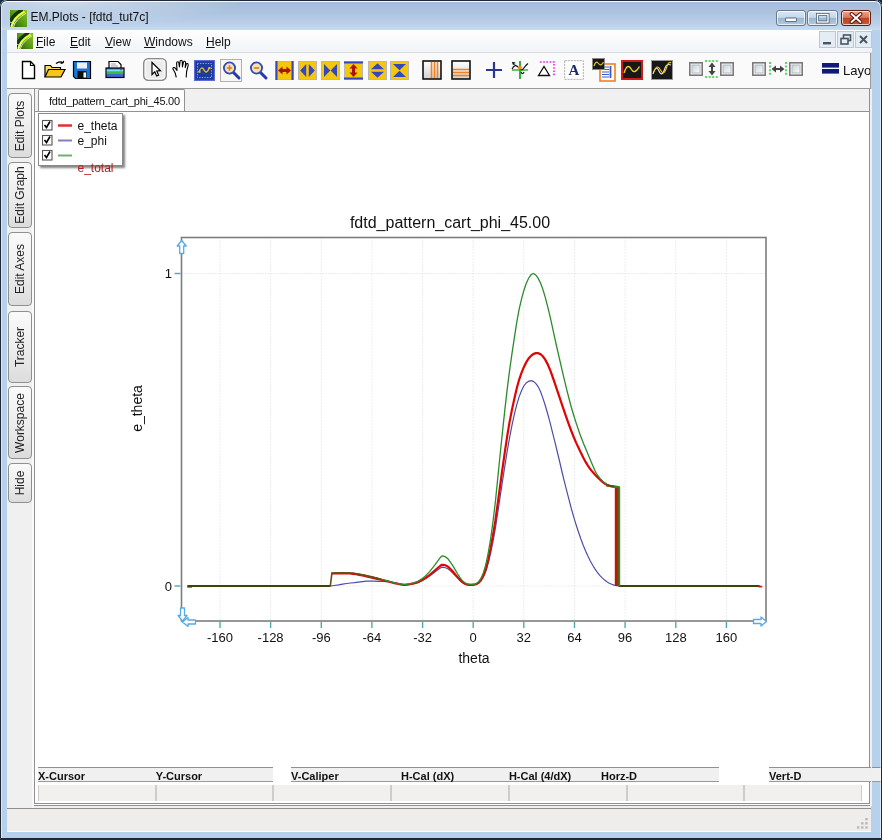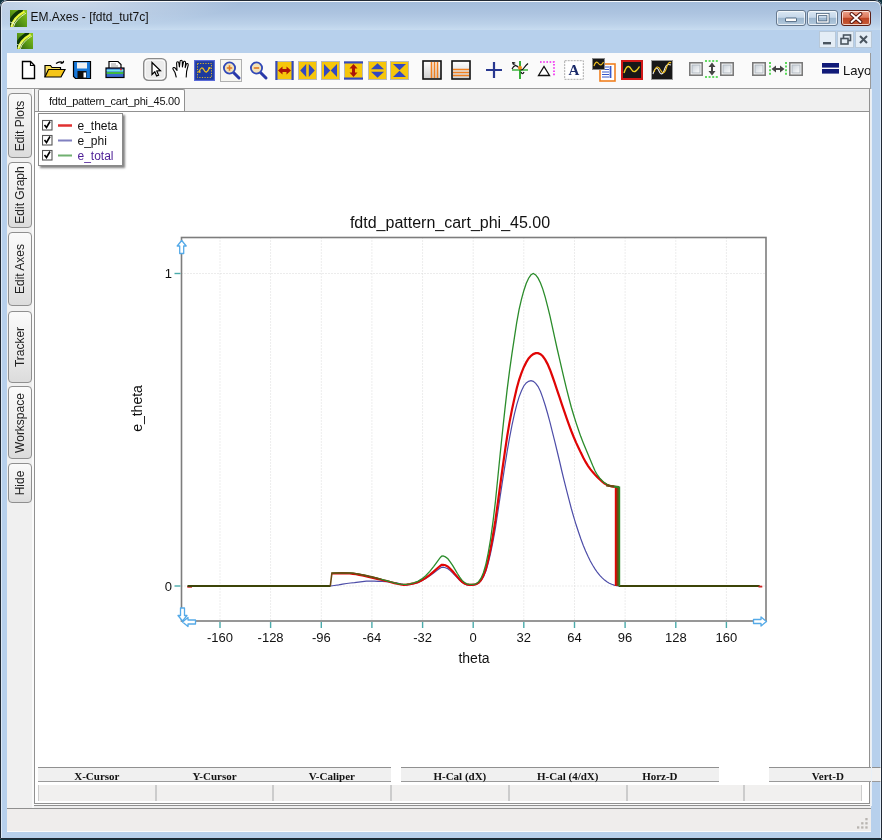--- a/index.html
+++ b/index.html
@@ -48,38 +48,45 @@
 #content { position:absolute; left:0px; top:22px; width:834px; height:693px;
   background:#fff; border-top:1px solid #919191; border-bottom:1px solid #919191; }
 
 #legend { position:absolute; left:2.5px; top:1px; width:85px; height:53px;
   background:#fff; border:1px solid #8a8a8a; box-shadow:2px 2px 2px rgba(90,90,90,.75); }
 .legrow { position:absolute; left:3px; height:13px; }
 
 #ctable { position:absolute; left:3px; top:655px; width:824px; height:37px; font-size:11px; }
 .chead { position:absolute; top:0; height:15px; background:#f0f0f0;
   border-top:1px solid #909090; border-bottom:1px solid #9a9a9a;
-  font-weight:bold; text-align:center; padding-top:2px; color:#111;font-family:Liberation Serif, serif; }
+  font-weight:bold; padding-top:2px; color:#111; }
 .ccell { position:absolute; top:18px; height:16px; background:#f1f0ef; border-right:1px solid #cccccc; border-left:1px solid #cccccc; }
 
 #statusbar { position:absolute; left:7px; top:808px; width:864px; height:24px; background:#efedec;
   border-top:1px solid #8f8f8f; border-bottom:1px solid #fbfbfb; }
 #dblborder { position:absolute; left:34px; top:804px; width:836px; height:2px; background:#fafafa; border-bottom:1px solid #8f8f8f; }
 #bluestripR { position:absolute; left:871px; top:89px; width:1px; height:717px; background:#e8f0f8; }
 #grip { position:absolute; right:2px; bottom:1px; width:12px; height:12px; }
 </style>
 </head>
 <body>
 <div id="win">
 <div id="winborder"></div>
   <div id="titlebar"></div>
-  <div id="titletext">EM.Axes - [fdtd_tut7c]</div>
+  <div id="titletext">EM.Plots - [fdtd_tut7c]</div>
   <div class="capbtn" id="btnmin"></div>
   <div class="capbtn" id="btnmax"></div>
   <div class="capbtn" id="btnclose"></div>
+  <div id="menurow">
+    <span class="menuitem" style="left:29px"><u>F</u>ile</span>
+    <span class="menuitem" style="left:63px"><u>E</u>dit</span>
+    <span class="menuitem" style="left:98px"><u>V</u>iew</span>
+    <span class="menuitem" style="left:137px"><u>W</u>indows</span>
+    <span class="menuitem" style="left:199px"><u>H</u>elp</span>
+  </div>
   <div id="toolbar"></div>
 <svg class="abs" style="left:17.5px;top:59.0px" width="20" height="22" viewBox="0 0 20 22">
       <path d="M4.5,2.5 h8 l4,4 v13 h-12 z" fill="#fff" stroke="#000" stroke-width="1.4"></path>
       <path d="M12.5,2.5 v4 h4" fill="none" stroke="#000" stroke-width="1.2"></path>
     </svg>
 <svg class="abs" style="left:43.0px;top:59.0px" width="24" height="22" viewBox="0 0 24 22">
       <path d="M2,18 V6.5 h5.5 l1.5,2 h8.5 v2.5" fill="#f8df60" stroke="#000" stroke-width="1.2"></path>
       <path d="M2,18 L5.5,10.5 h16.5 L18,18 z" fill="#f5c518" stroke="#000" stroke-width="1.2"></path>
       <path d="M13,4.5 q4,-3 7,-0.5 M20,4 l0.6,-2.2 M20,4 l-2.4,0.4" fill="none" stroke="#000" stroke-width="1.2"></path>
     </svg>
@@ -423,29 +430,29 @@
                 <line x1="16" y1="6.5" x2="30" y2="6.5" stroke="#8080c0" stroke-width="2.2"></line>
               </svg>
               <span style="position:absolute;left:36px;top:0px;font-size:12px;color:#111">e_phi</span>
             </div>
 <div class="legrow" style="top:35px">
               <svg width="78" height="13" viewBox="0 0 78 13" style="position:absolute;left:0;top:0">
                 <rect x="0.5" y="1.5" width="9.5" height="9.5" fill="#fff" stroke="#555" stroke-width="1.1"></rect>
                 <path d="M2.5,6 L4.5,8.5 L8,2.5" fill="none" stroke="#000" stroke-width="1.6"></path>
                 <line x1="16" y1="6.5" x2="30" y2="6.5" stroke="#70b070" stroke-width="2.2"></line>
               </svg>
-              <span style="position:absolute;left:36px;top:0px;font-size:12px;color:#4c1d95">e_total</span>
+              <span style="position:absolute;left:36px;top:12px;font-size:12px;color:#b91c1c">e_total</span>
             </div>
 </div>
         <div id="ctable">
 <div class="chead" style="left:0.0px;width:117.7px">X-Cursor</div>
 <div class="ccell" style="left:0.0px;width:117.7px"></div>
 <div class="chead" style="left:117.7px;width:117.7px">Y-Cursor</div>
 <div class="ccell" style="left:117.7px;width:117.7px"></div>
-<div class="chead" style="left:235px;width:117.7px">V-Caliper</div>
+<div class="chead" style="left:253px;width:117.7px">V-Caliper</div>
 <div class="ccell" style="left:235.4px;width:117.7px"></div>
 <div class="chead" style="left:363px;width:117.7px">H-Cal (dX)</div>
 <div class="ccell" style="left:353.1px;width:117.7px"></div>
 <div class="chead" style="left:470.9px;width:117.7px">H-Cal (4/dX)</div>
 <div class="ccell" style="left:470.9px;width:117.7px"></div>
 <div class="chead" style="left:563px;width:117.7px">Horz-D</div>
 <div class="ccell" style="left:588.6px;width:117.7px"></div>
 <div class="chead" style="left:731px;width:117.7px">Vert-D</div>
 <div class="ccell" style="left:706.3px;width:117.7px"></div>
 </div>

